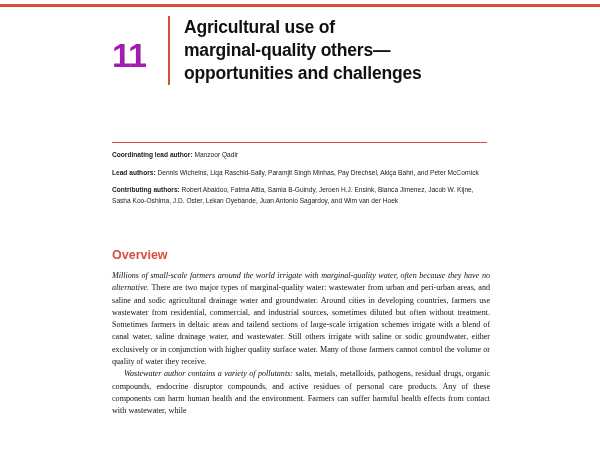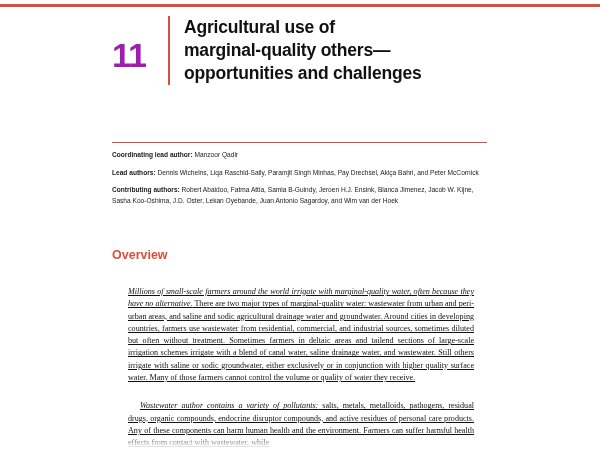--- a/index.html
+++ b/index.html
@@ -98,23 +98,22 @@
     left: 112px;
     top: 270px;
     width: 378px;
     font-family: "Liberation Serif", serif;
     font-size: 8.1px;
     line-height: 1.52;
     color: #111111;
     text-align: justify;
   }
   .body-col p {
-    margin: 16px;
+    margin: 0;
     text-indent: 12px;
-    text-decoration: underline;
   }
   .body-col p.first {
     text-indent: 0;
   }
   .body-col .lead-italic {
     font-style: italic;
   }
   .fade-bottom {
     position: absolute;
     left: 0;

